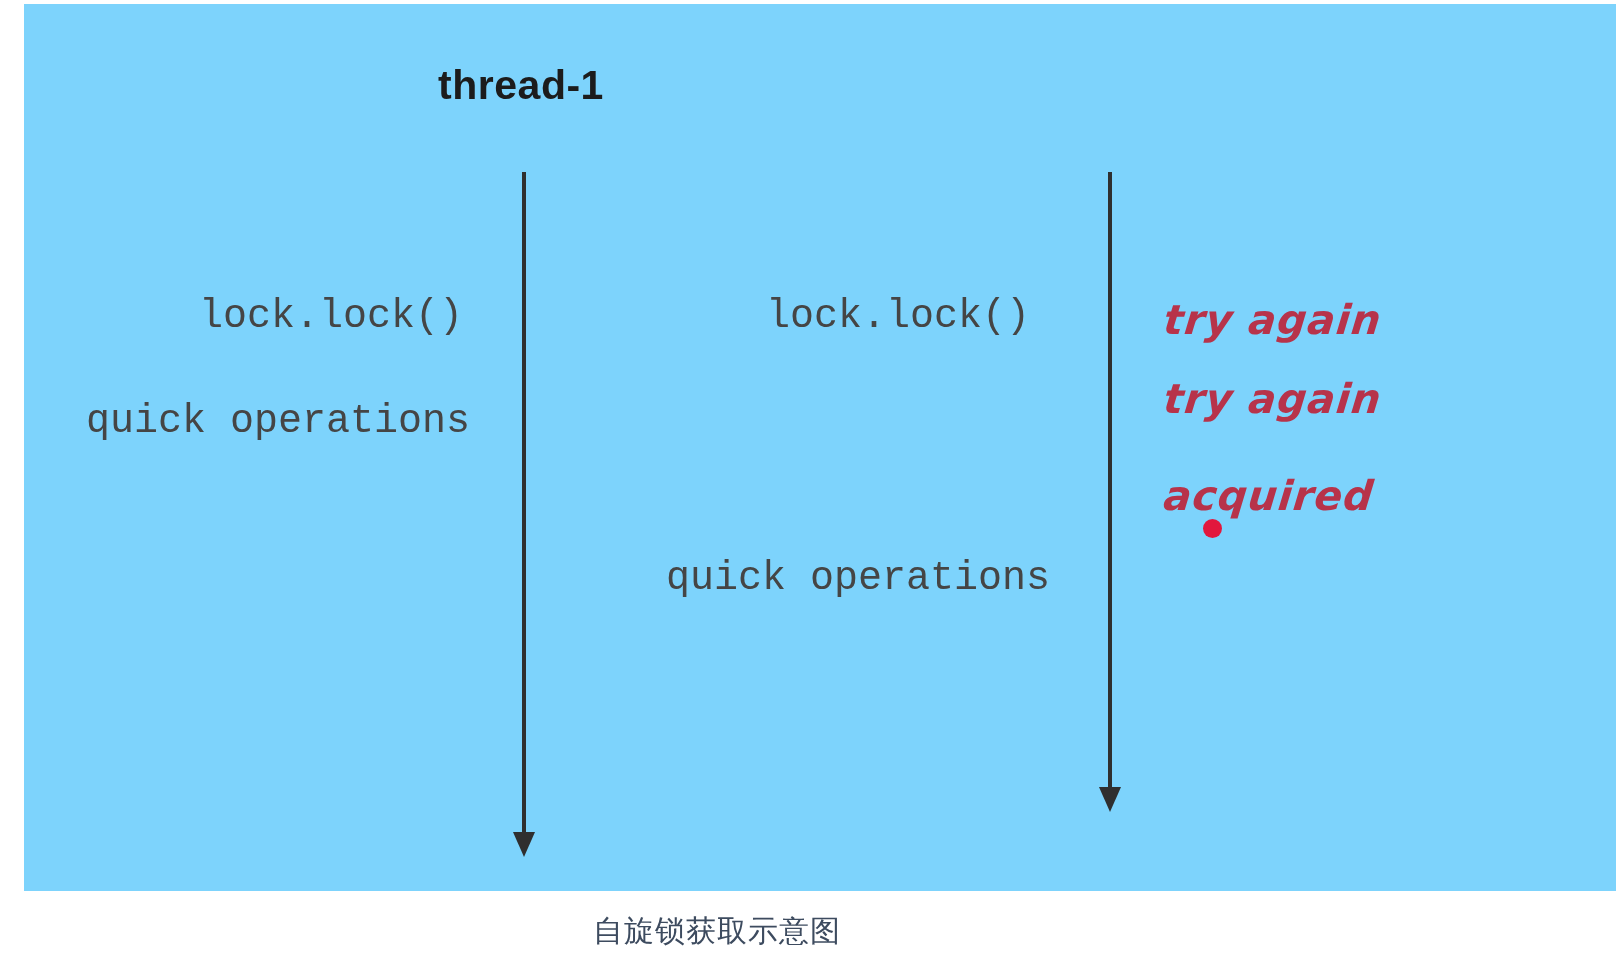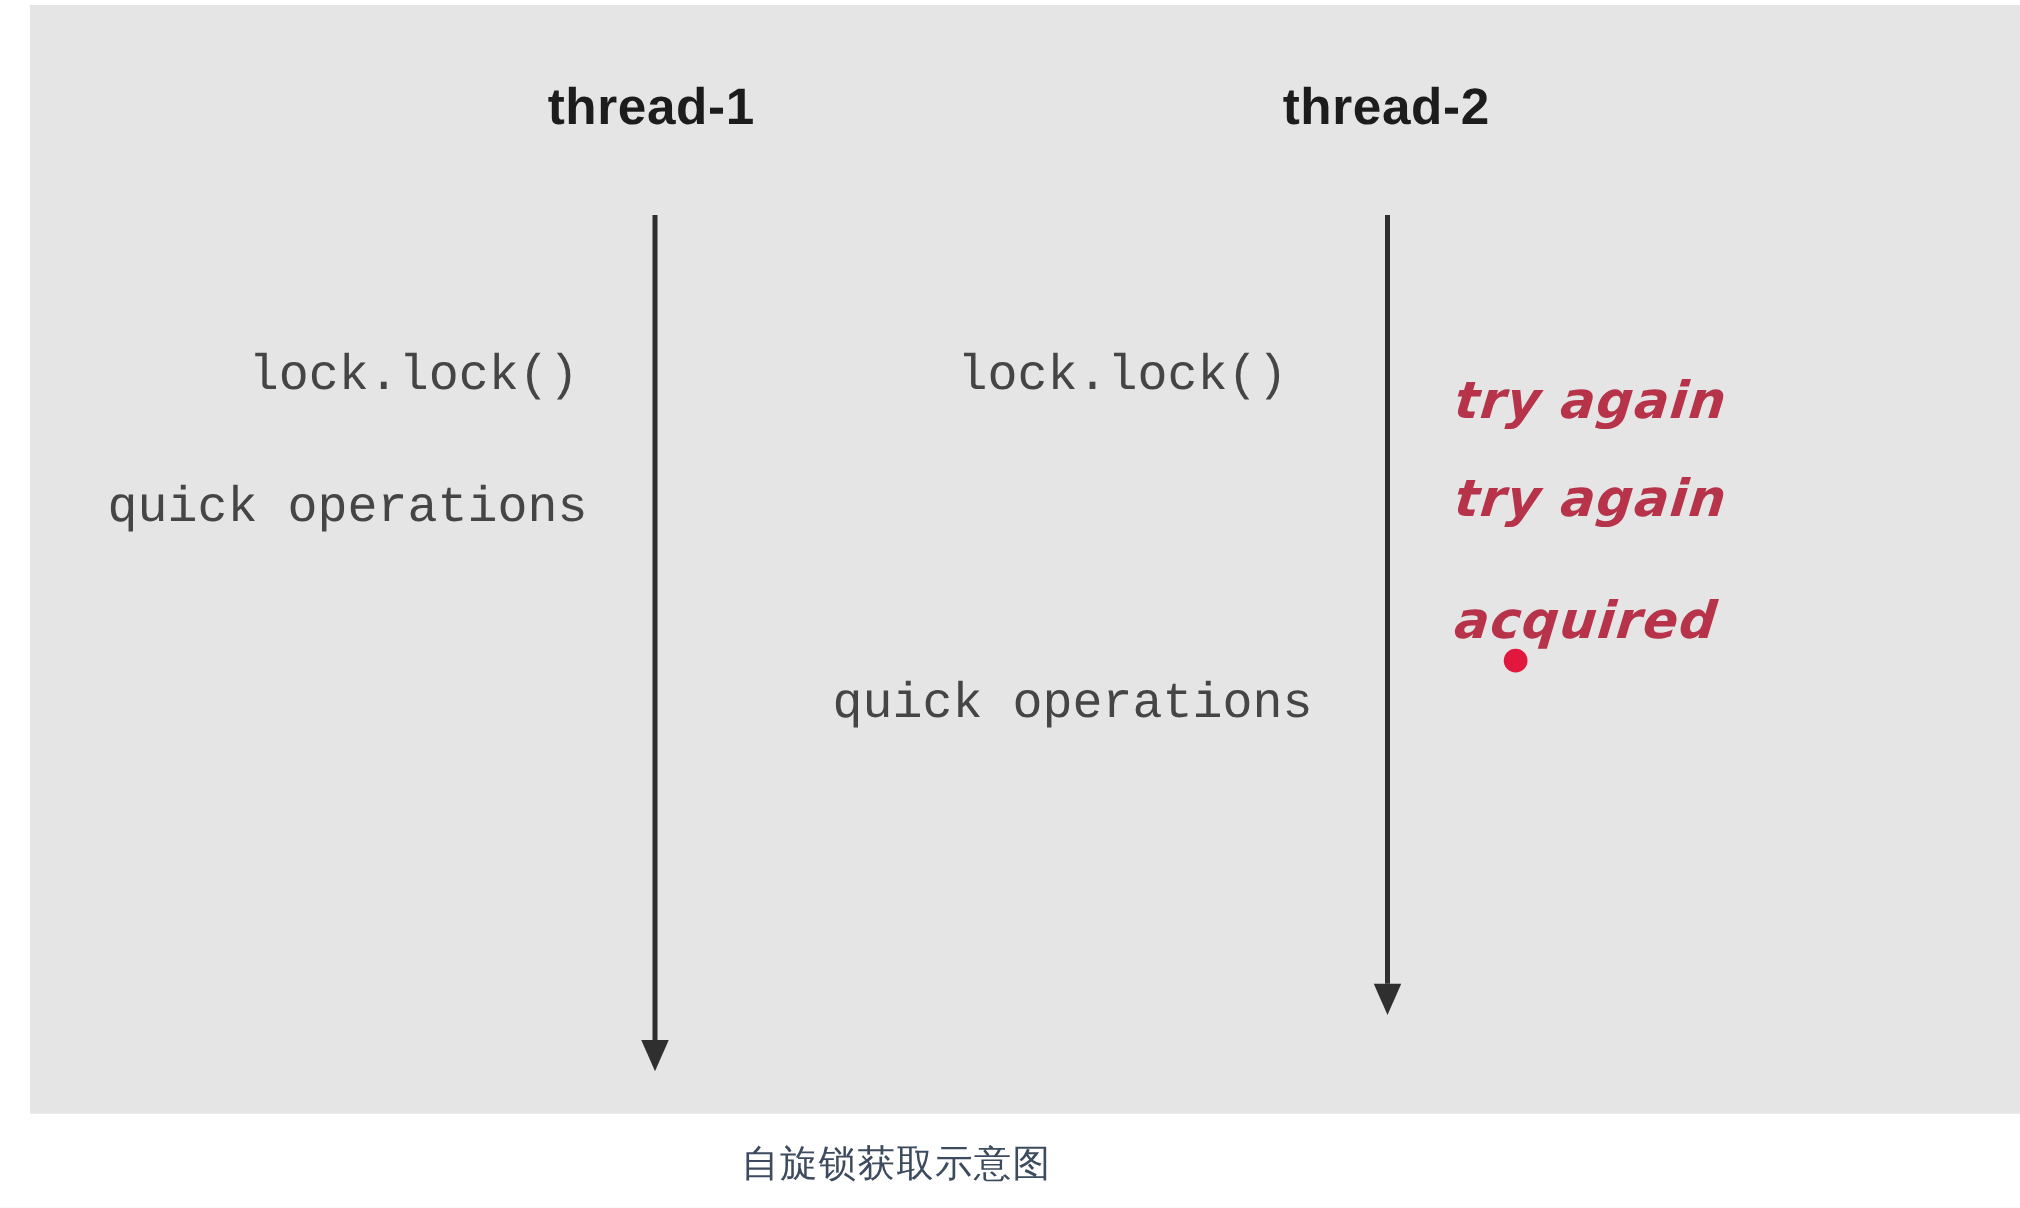--- a/index.html
+++ b/index.html
@@ -7,21 +7,21 @@
     width: 1616px; height: 966px;
     background: #ffffff;
     font-family: "Liberation Sans", sans-serif;
     overflow: hidden;
     position: relative;
   }
   .panel {
     position: absolute;
     left: 24px; top: 4px;
     width: 1592px; height: 887px;
-    background: #e5e5e5;
+    background: #7dd3fc;
   }
   .thread-title {
     position: absolute;
     top: 58px;
     transform: translateX(-50%);
     font-size: 41px;
     font-weight: 700;
     color: #1c1c1c;
     letter-spacing: 0.5px;
     white-space: nowrap;
@@ -49,20 +49,21 @@
 
   .code-label {
     position: absolute;
     transform: translateY(-50%);
     font-family: "Liberation Mono", monospace;
     font-size: 40px;
     font-weight: 400;
     color: #454545;
     white-space: nowrap;
     text-align: center;
+    margin-top: 14px;
   }
   .code-label.t1-lock   { right: 1153px; top: 298px; }
   .code-label.t1-quick  { right: 1146px; top: 403px; }
   .code-label.t1-unlock { right: 1153px; top: 511px; }
   .code-label.t2-lock   { right: 586px;  top: 298px; }
   .code-label.t2-quick  { right: 566px;  top: 560px; }
 
   .annotation {
     position: absolute;
     left: 1140px;
@@ -96,21 +97,20 @@
     text-align: right;
   }
 </style>
 </head>
 <body>
 
 <div class="panel">
 
   <div class="thread-title t1">thread-1</div>
 
-  <div class="thread-title t2">thread-2</div>
 
   <div class="timeline t1">
     <div class="shaft"></div>
     <div class="head"></div>
   </div>
 
   <div class="timeline t2">
     <div class="shaft"></div>
     <div class="head"></div>
   </div>

